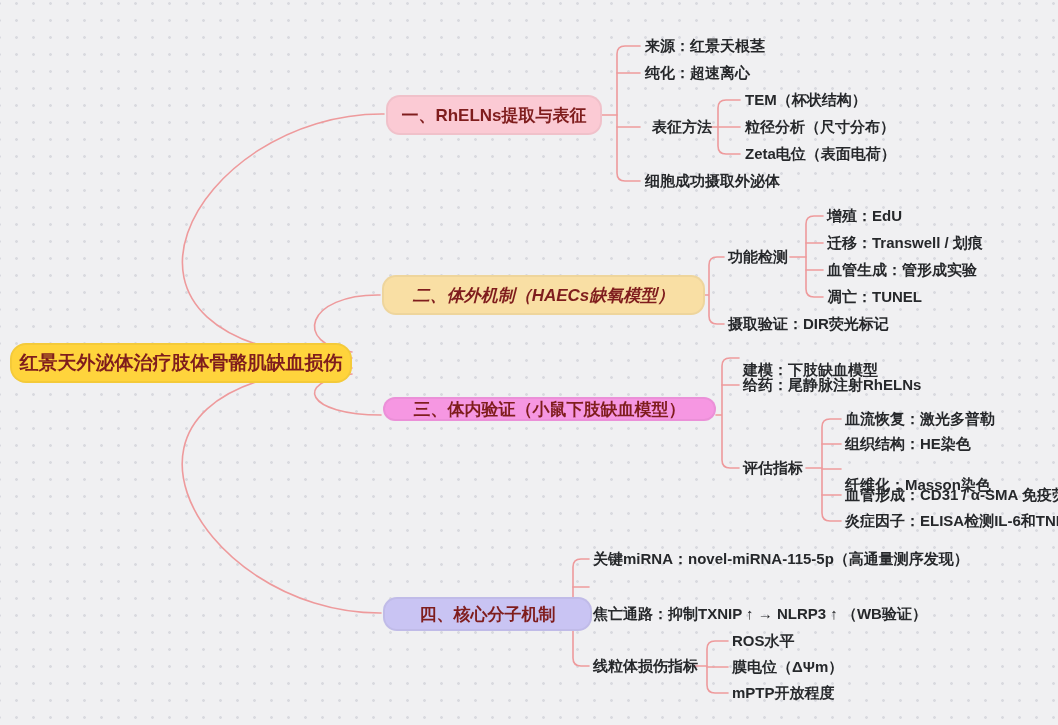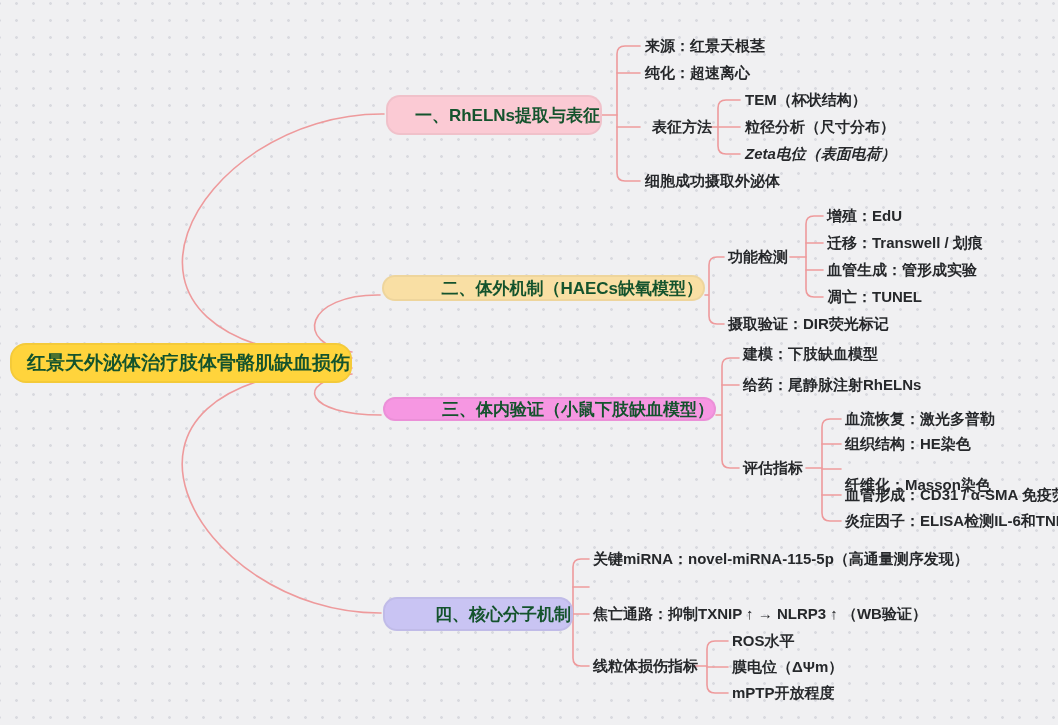--- a/index.html
+++ b/index.html
@@ -18,24 +18,24 @@
   .canvas{
     position:relative;width:1058px;height:725px;
     background-color:var(--bg);
     background-image:radial-gradient(var(--dot) 1.3px, transparent 1.5px);
     background-size:17px 17px;
     background-position:8px 12px;
   }
   svg.links{position:absolute;left:0;top:0;pointer-events:none;}
   svg.links path{fill:none;stroke:var(--line-color);stroke-width:1.6;stroke-linecap:round;}
   .node{
-    position:absolute;display:flex;align-items:center;justify-content:flex-end;
+    position:absolute;display:flex;align-items:center;justify-content:center;
     border-radius:14px;font-weight:700;white-space:nowrap;
     border:2px solid rgba(0,0,0,0.045);
-    color:#14532d;
+    color:#7f1d1d;
   }
   .node.root{font-size:19px;border-radius:16px;}
   .node.branch{font-size:17px;}
   .leaf{
     position:absolute;transform:translateY(-50%);
     font-size:15px;font-weight:600;white-space:nowrap;line-height:1.2;
     color:var(--text-color);
   }
 </style>
 </head>
@@ -84,46 +84,46 @@
     <path d="M 707 667 H 728"></path>
   </svg>
 
   <div class="node root" style="left: 10px; top: 343px; width: 342px; height: 40px; background: rgb(255, 212, 60);">
     <span>红景天外泌体治疗肢体骨骼肌缺血损伤</span>
   </div>
 
   <div class="node branch" style="left: 386px; top: 95px; width: 216px; height: 40px; background: rgb(251, 202, 212);">
     <span>一、RhELNs提取与表征</span>
   </div>
-  <div class="node branch" style="left: 382px; top: 275px; width: 323px; height: 26px; background: rgb(249, 223, 164);">
+  <div class="node branch" style="left: 382px; top: 275px; width: 323px; height: 40px; background: rgb(249, 223, 164); font-style: italic;">
     <span>二、体外机制（HAECs缺氧模型）</span>
   </div>
   <div class="node branch" style="left: 383px; top: 397px; width: 333px; height: 24px; background: rgb(246, 151, 226);">
     <span>三、体内验证（小鼠下肢缺血模型）</span>
   </div>
-  <div class="node branch" style="left: 383px; top: 597px; width: 190px; height: 34px; background: rgb(201, 196, 243);">
+  <div class="node branch" style="left: 383px; top: 597px; width: 209px; height: 34px; background: rgb(201, 196, 243);">
     <span>四、核心分子机制</span>
   </div>
 
   <div class="leaf" style="left:645px;top:46px;">来源：红景天根茎</div>
   <div class="leaf" style="left:645px;top:73px;">纯化：超速离心</div>
   <div class="leaf" style="left:645px;top:127px;padding-left:7px;">表征方法</div>
   <div class="leaf" style="left:745px;top:100px;">TEM（杯状结构）</div>
   <div class="leaf" style="left:745px;top:127px;font-family:Liberation Serif, serif;">粒径分析（尺寸分布）</div>
-  <div class="leaf" style="left:745px;top:154px;font-style:italic;">Zeta电位（表面电荷）</div>
+  <div class="leaf" style="left:745px;top:154px;">Zeta电位（表面电荷）</div>
   <div class="leaf" style="left:645px;top:181px;text-align:center;">细胞成功摄取外泌体</div>
 
   <div class="leaf" style="left:728px;top:257px;">功能检测</div>
   <div class="leaf" style="left:827px;top:216px;">增殖：EdU</div>
   <div class="leaf" style="left:827px;top:243px;">迁移：Transwell / 划痕</div>
   <div class="leaf" style="left:827px;top:270px;">血管生成：管形成实验</div>
   <div class="leaf" style="left:827px;top:297px;">凋亡：TUNEL</div>
   <div class="leaf" style="left:728px;top:324px;">摄取验证：DIR荧光标记</div>
 
-  <div class="leaf" style="left:743px;top:354px;">建模：下肢缺血模型</div>
+  <div class="leaf" style="left:743px;top:370px;">建模：下肢缺血模型</div>
   <div class="leaf" style="left:743px;top:385px;">给药：尾静脉注射RhELNs</div>
   <div class="leaf" style="left:743px;top:468px;">评估指标</div>
   <div class="leaf" style="left:845px;top:419px;">血流恢复：激光多普勒</div>
   <div class="leaf" style="left:845px;top:444px;">组织结构：HE染色</div>
   <div class="leaf" style="left:845px;top:485px;text-align:right;">纤维化：Masson染色</div>
   <div class="leaf" style="left:845px;top:495px;">血管形成：CD31 / α-SMA 免疫荧光</div>
   <div class="leaf" style="left:845px;top:521px;">炎症因子：ELISA检测IL-6和TNF-α</div>
 
   <div class="leaf" style="left:593px;top:559px;">关键miRNA：novel-miRNA-115-5p（高通量测序发现）</div>
   <div class="leaf" style="left:593px;top:614px;">焦亡通路：抑制TXNIP ↑ → NLRP3 ↑ （WB验证）</div>

